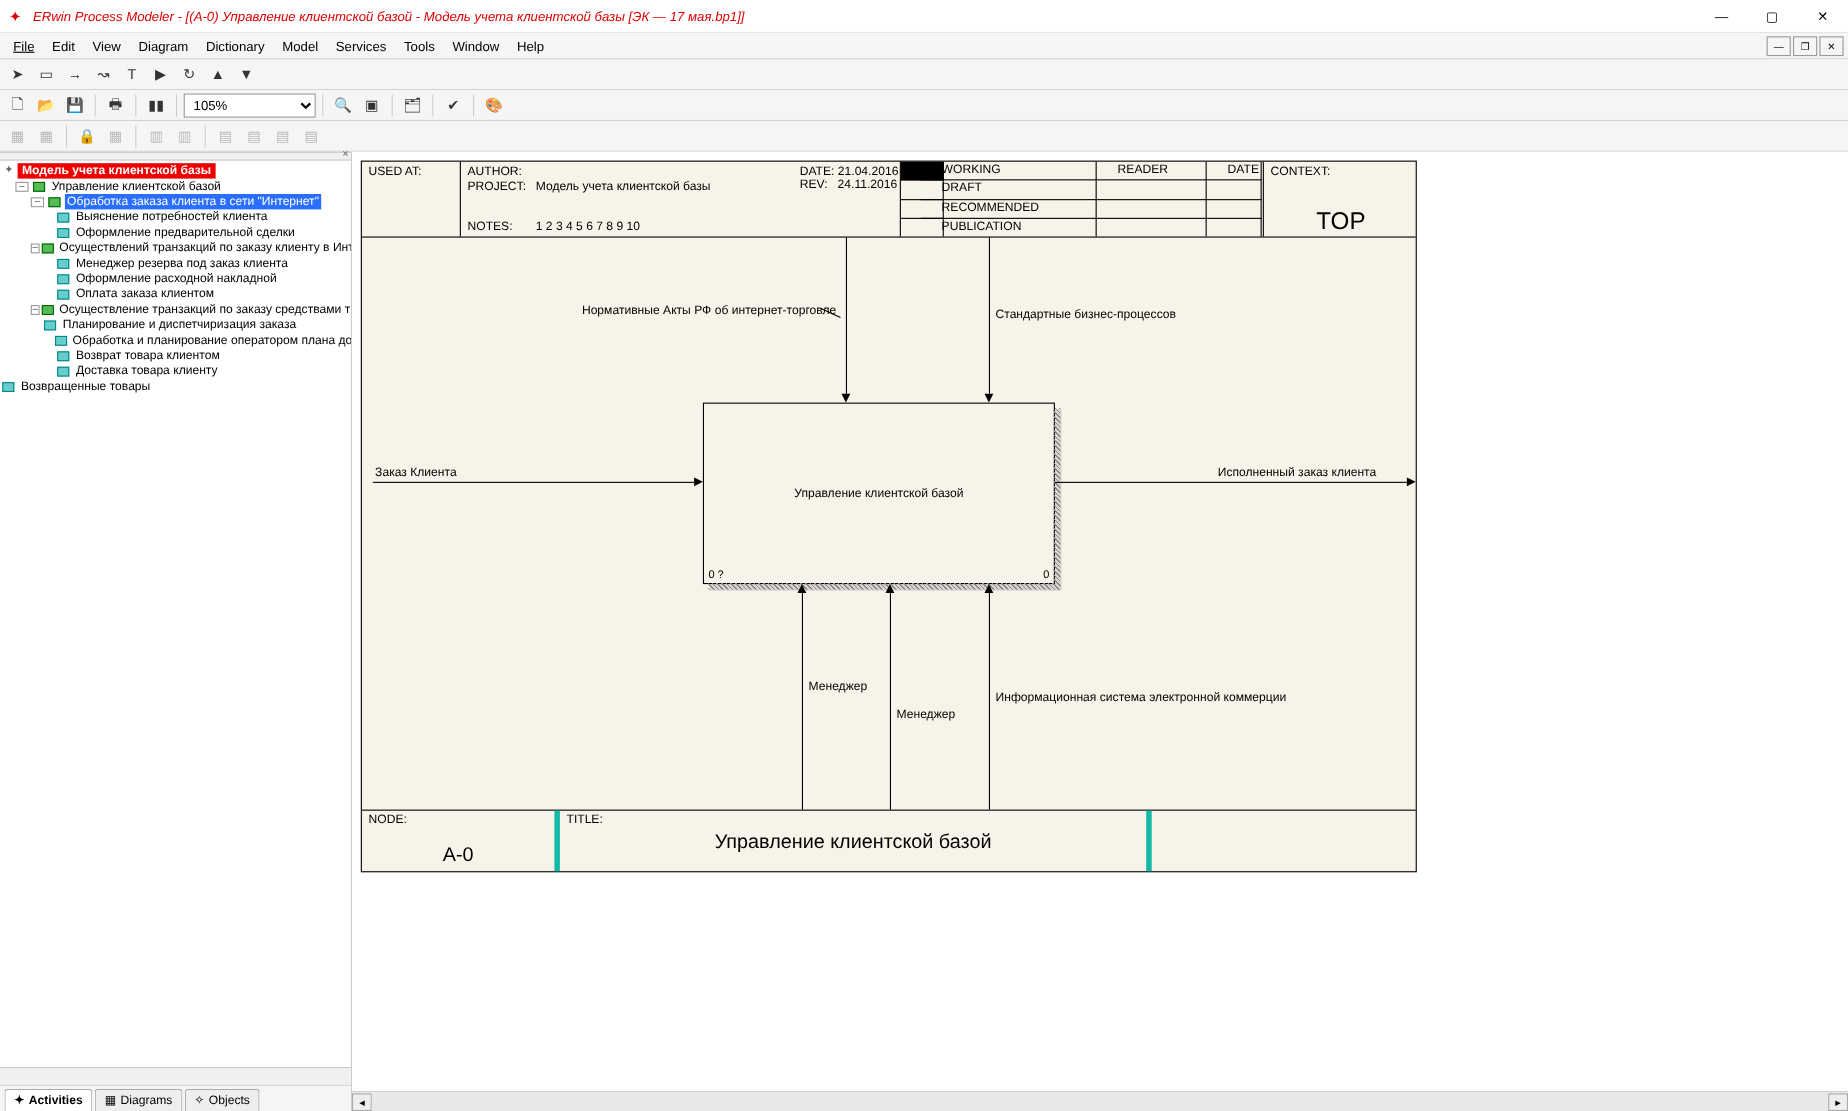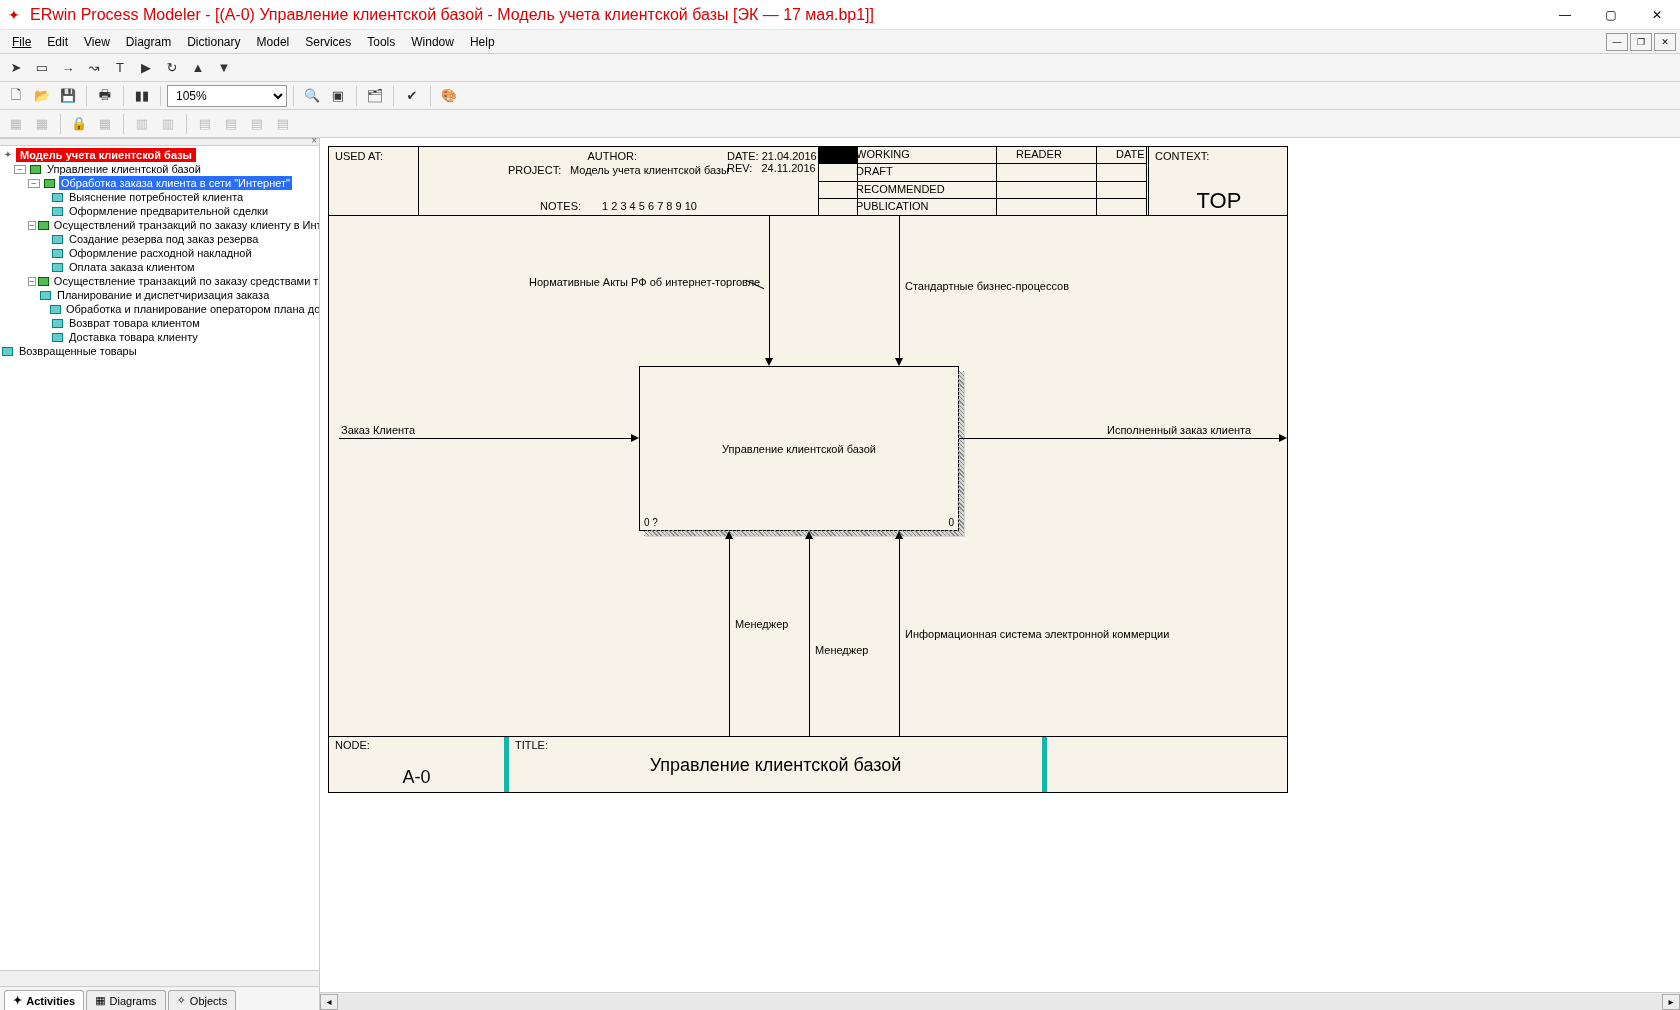--- a/index.html
+++ b/index.html
@@ -16,21 +16,21 @@
 
 .titlebar {
   height: 30px;
   background: #fff;
   display: flex;
   align-items: center;
   padding: 0 0 0 8px;
   border-bottom: 1px solid #e5e5e5;
 }
 .titlebar .icon { width: 16px; height: 16px; margin-right: 6px; color: #d00; font-size: 14px; }
-.titlebar .title { color: #d00; font-size: 16px; flex: 1; }
+.titlebar .title { color: #d00; font-size: 12px; flex: 1; font-style: italic; }
 .titlebar .winbtns { display: flex; }
 .titlebar .winbtn { width: 46px; height: 30px; display: flex; align-items: center; justify-content: center; font-size: 12px; }
 
 .menubar {
   height: 24px;
   background: #f5f5f5;
   display: flex;
   align-items: center;
   padding: 0 4px;
   border-bottom: 1px solid #d0d0d0;
@@ -108,21 +108,21 @@
   font-size: 11px; position: relative;
 }
 
 .hdr { display: grid; grid-template-columns: 90px 400px 330px 140px; border-bottom: 1px solid #000; }
 .hcell { border-right: 1px solid #000; padding: 3px 6px; }
 .hcell:last-child { border-right: none; }
 .hcell-status { display: grid; grid-template-columns: 18px 160px 100px 50px; height: 68px; }
 .hcell-status .scell { border-right: 1px solid #000; border-bottom: 1px solid #000; padding: 1px 19px; font-size: 11px; }
 .hcell-status .scell.mark { background: #000; }
 .hmeta { display: flex; flex-direction: column; gap: 2px; height: 68px; }
-.hmeta .row { display: flex; justify-content: center; }
+.hmeta .row { display: flex; }
 .hmeta .klabel { width: 62px; }
 .ctx { text-align: left; height: 68px; }
 .ctx .ctxlabel { font-size: 11px; }
 .ctx .top { font-size: 22px; text-align: center; margin-top: 26px; font-family: Arial; }
 
 .diagbody { height: 520px; position: relative; }
 .procbox {
   position: absolute; left: 310px; top: 150px; width: 320px; height: 165px;
   border: 1px solid #000; background: #f7f3e8;
   box-shadow: 6px 6px 0 0 #bbb8;
@@ -286,21 +286,21 @@
           <span class="tw">−</span>
           <span class="ticon">
               <span class="box-green"></span>
             </span>
           <span class="lbl">Осуществлений транзакций по заказу клиенту в Интранет</span>
         </div>
         <div class="tree-row" style="padding-left:50px">
           <span class="ticon">
               <span class="box-teal"></span>
             </span>
-          <span class="lbl">Создание резерва под заказ резерва</span>
+          <span class="lbl">Менеджер резерва под заказ клиента</span>
         </div>
         <div class="tree-row" style="padding-left:50px">
           <span class="ticon">
               <span class="box-teal"></span>
             </span>
           <span class="lbl">Оформление расходной накладной</span>
         </div>
         <div class="tree-row" style="padding-left:50px">
           <span class="ticon">
               <span class="box-teal"></span>

